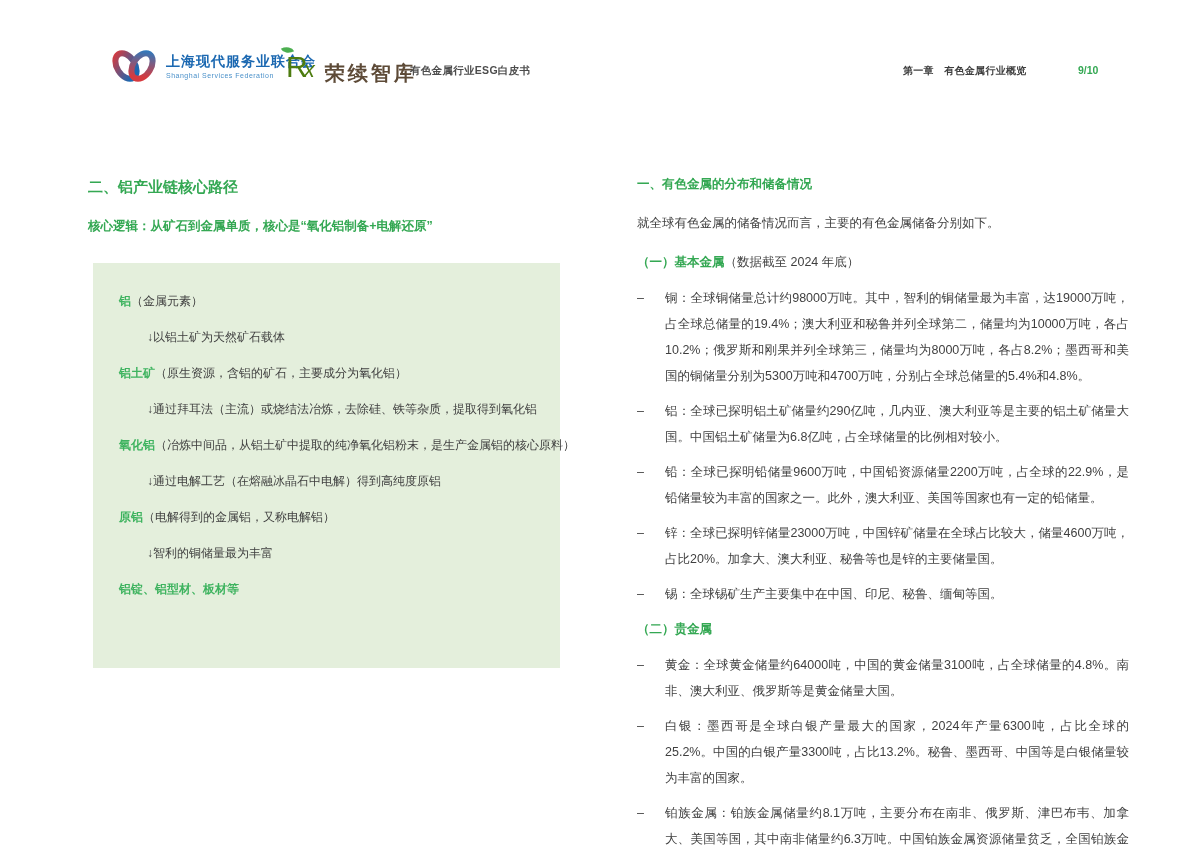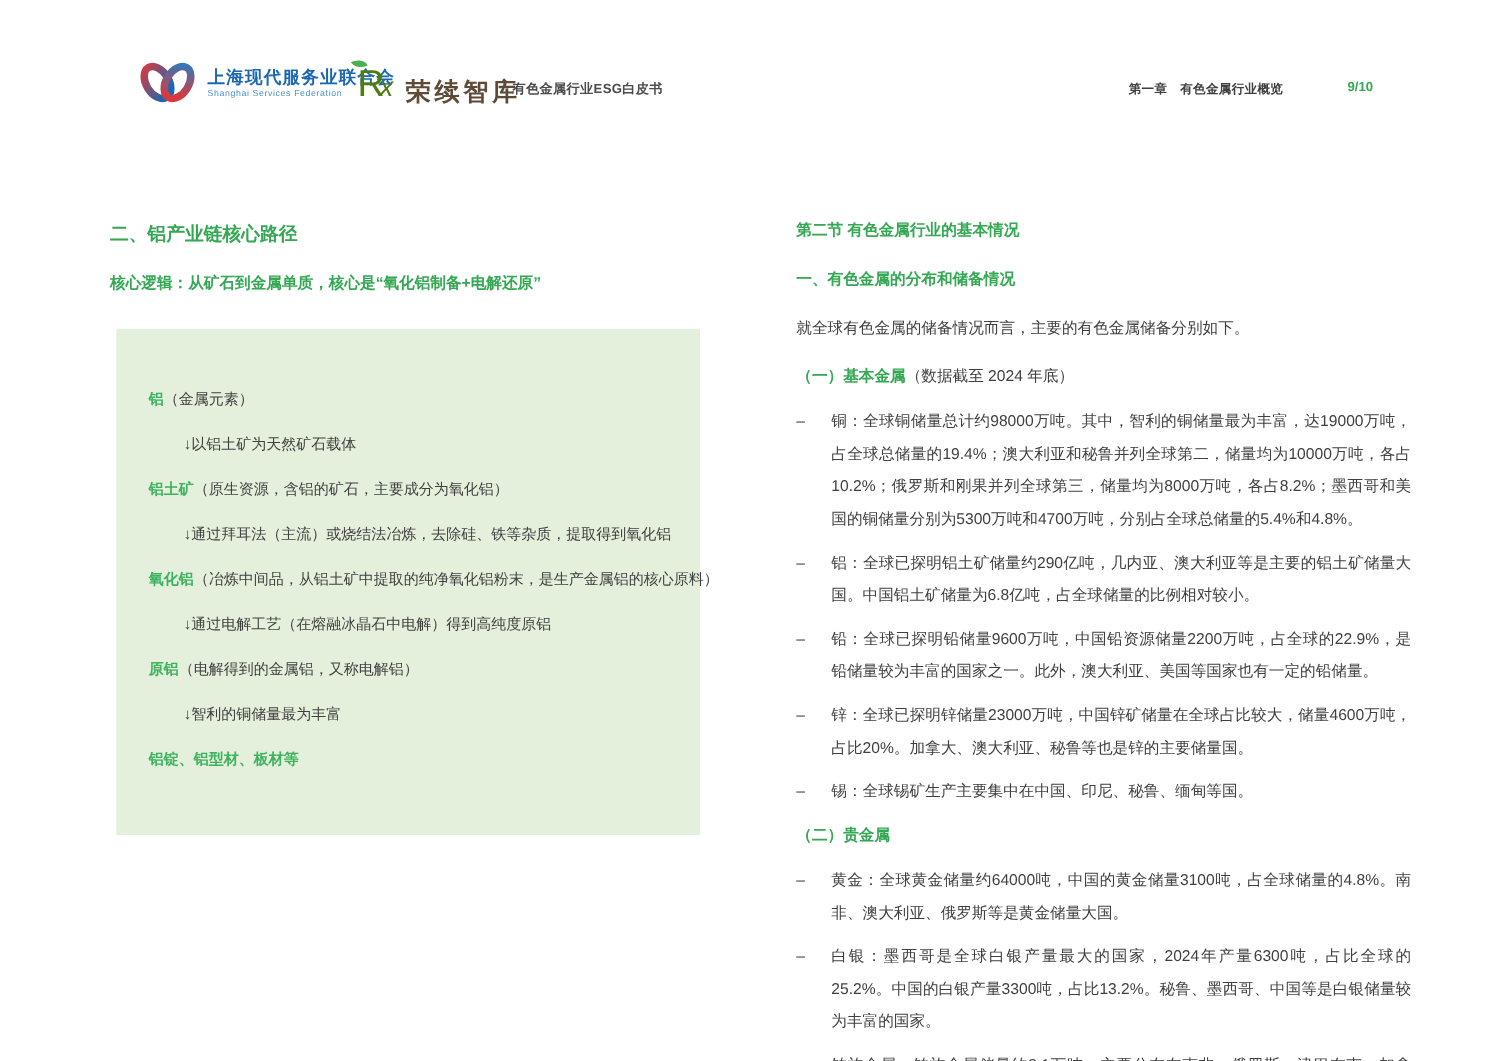--- a/index.html
+++ b/index.html
@@ -32,21 +32,21 @@
   .hdr-pagenum   { position:absolute; left:1078px; top:64px; font-size:10.5px; font-weight:bold; color:#34a853; }
 
   
   .lt-heading    { position:absolute; left:88px; top:178px; font-size:15px; font-weight:bold; color:#34a853; }
   .lt-subheading { position:absolute; left:88px; top:218px; font-size:12.5px; font-weight:bold; color:#34a853; }
 
   .flow-box {
     position:absolute; left:93px; top:263px; width:467px; height:405px;
     background:#e4efdc;
   }
-  .flow-inner { padding:38px 16px 0 26px; font-size:12px; }
+  .flow-inner { padding:20px 16px 0 26px; font-size:12px; }
   .flow-row   { height:36px; line-height:36px; white-space:nowrap; color:#3f3f3f; }
   .flow-row .term { color:#3eb35f; font-weight:bold; }
   .flow-arrow { padding-left:28px; }
   .flow-final .term { color:#3eb35f; font-weight:bold; }
 
   
   .rt-col { position:absolute; left:637px; top:176px; width:492px; }
   .rt-title    { font-size:12.5px; font-weight:bold; color:#34a853; margin-bottom:22px; }
   .rt-subtitle { font-size:12.5px; font-weight:bold; color:#34a853; margin-bottom:22px; }
   .rt-intro    { font-size:12.5px; color:#3f3f3f; margin-bottom:22px; }
@@ -107,21 +107,20 @@
       <div class="flow-row flow-arrow">↓通过拜耳法（主流）或烧结法冶炼，去除硅、铁等杂质，提取得到氧化铝</div>
       <div class="flow-row"><span class="term">氧化铝</span><span>（冶炼中间品，从铝土矿中提取的纯净氧化铝粉末，是生产金属铝的核心原料）</span></div>
       <div class="flow-row flow-arrow">↓通过电解工艺（在熔融冰晶石中电解）得到高纯度原铝</div>
       <div class="flow-row"><span class="term">原铝</span><span>（电解得到的金属铝，又称电解铝）</span></div>
       <div class="flow-row flow-arrow">↓智利的铜储量最为丰富</div>
       <div class="flow-row flow-final"><span class="term">铝锭、铝型材、板材等</span></div>
     </div>
   </div>
 
   <div class="rt-col">
-    <div class="rt-title">第二节 有色金属行业的基本情况</div>
     <div class="rt-subtitle">一、有色金属的分布和储备情况</div>
     <div class="rt-intro">就全球有色金属的储备情况而言，主要的有色金属储备分别如下。</div>
 
     <div class="group-label">
       <span class="g">（一）基本金属</span><span class="n">（数据截至 2024 年底）</span>
     </div>
 
     <div>
       <div class="bullet">
           <span class="dash">–</span>

